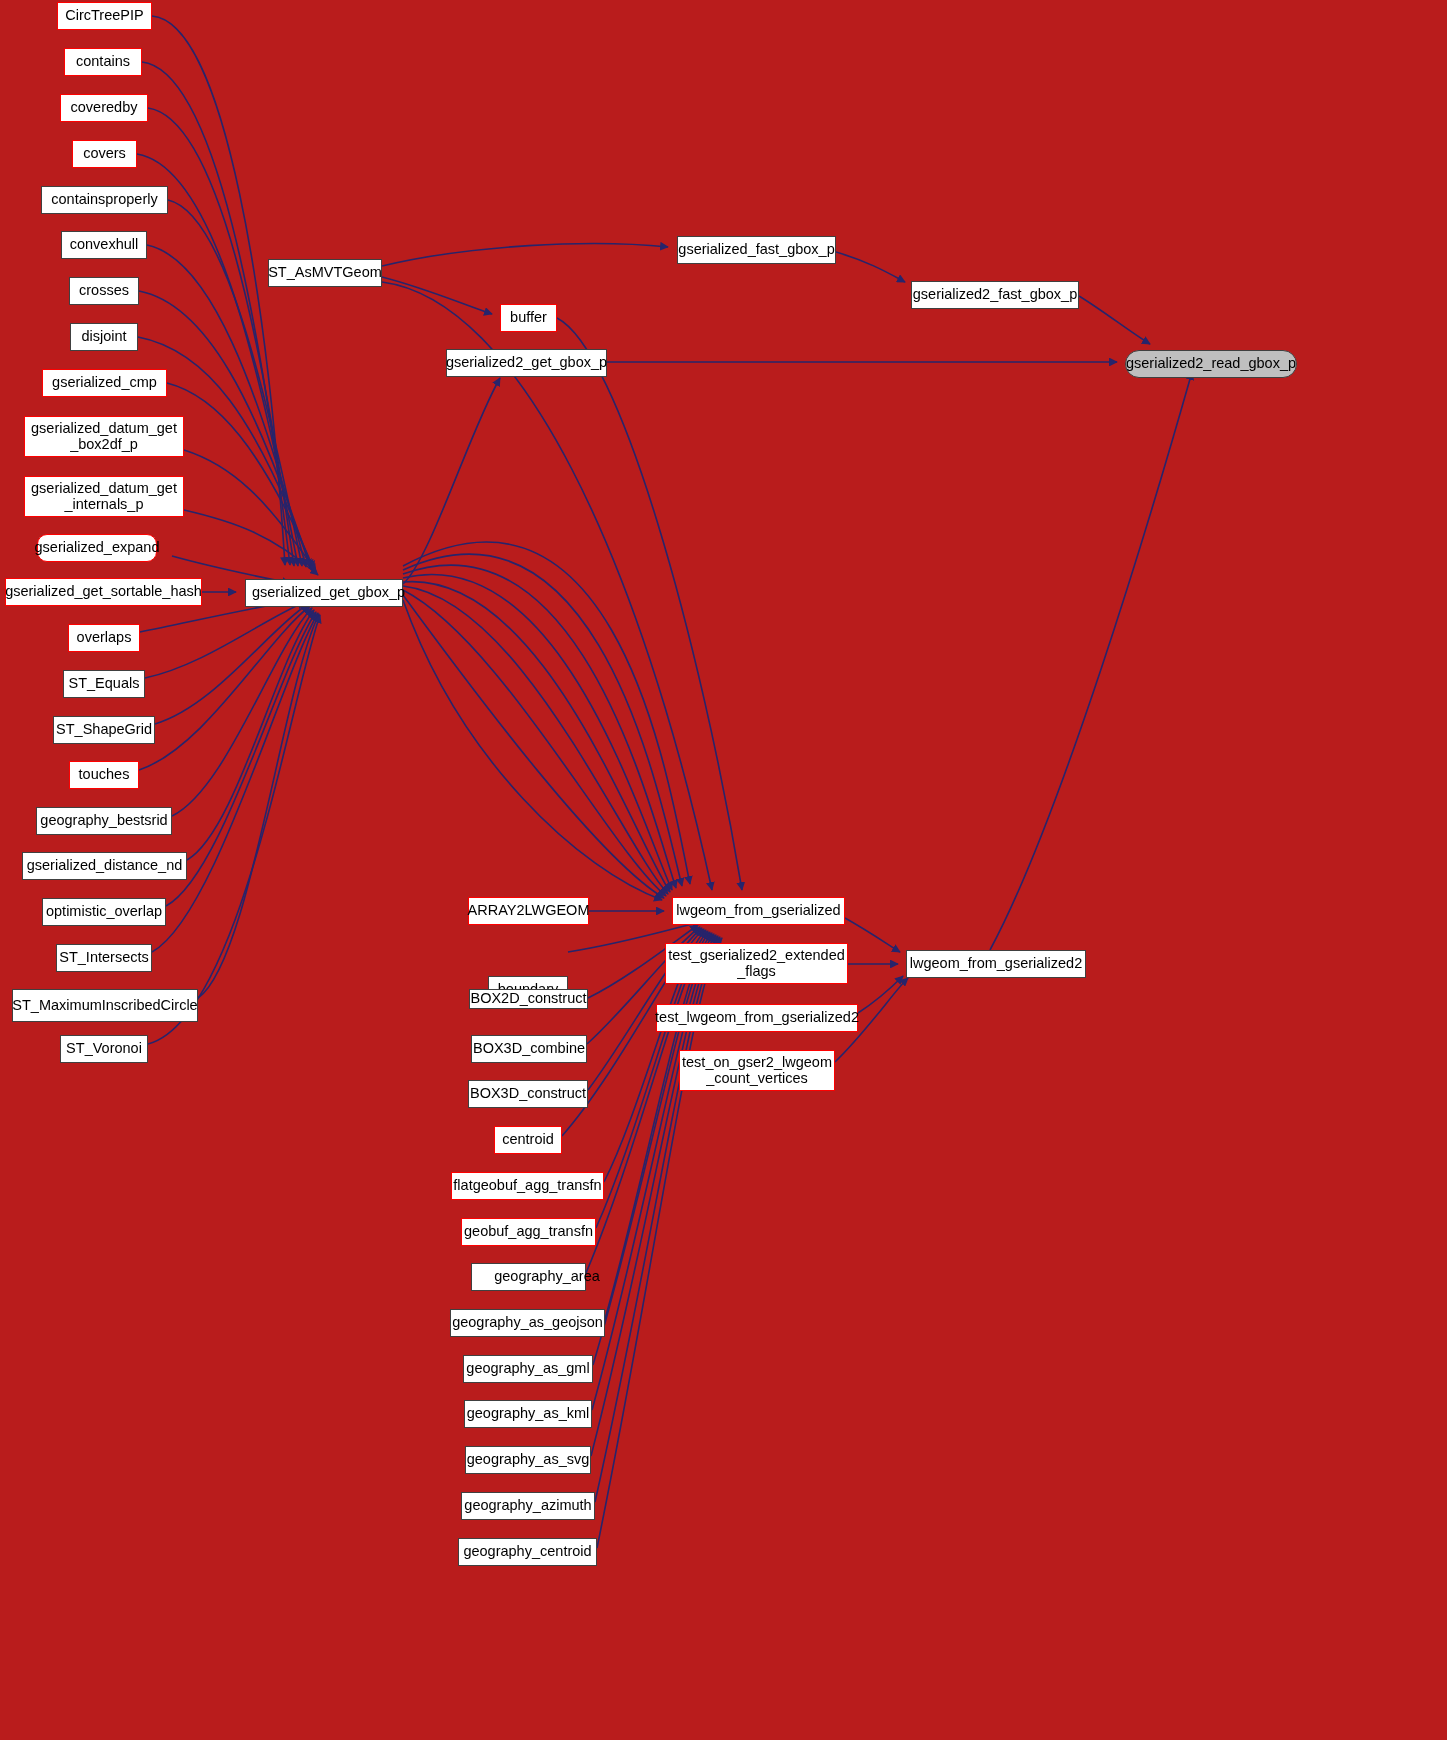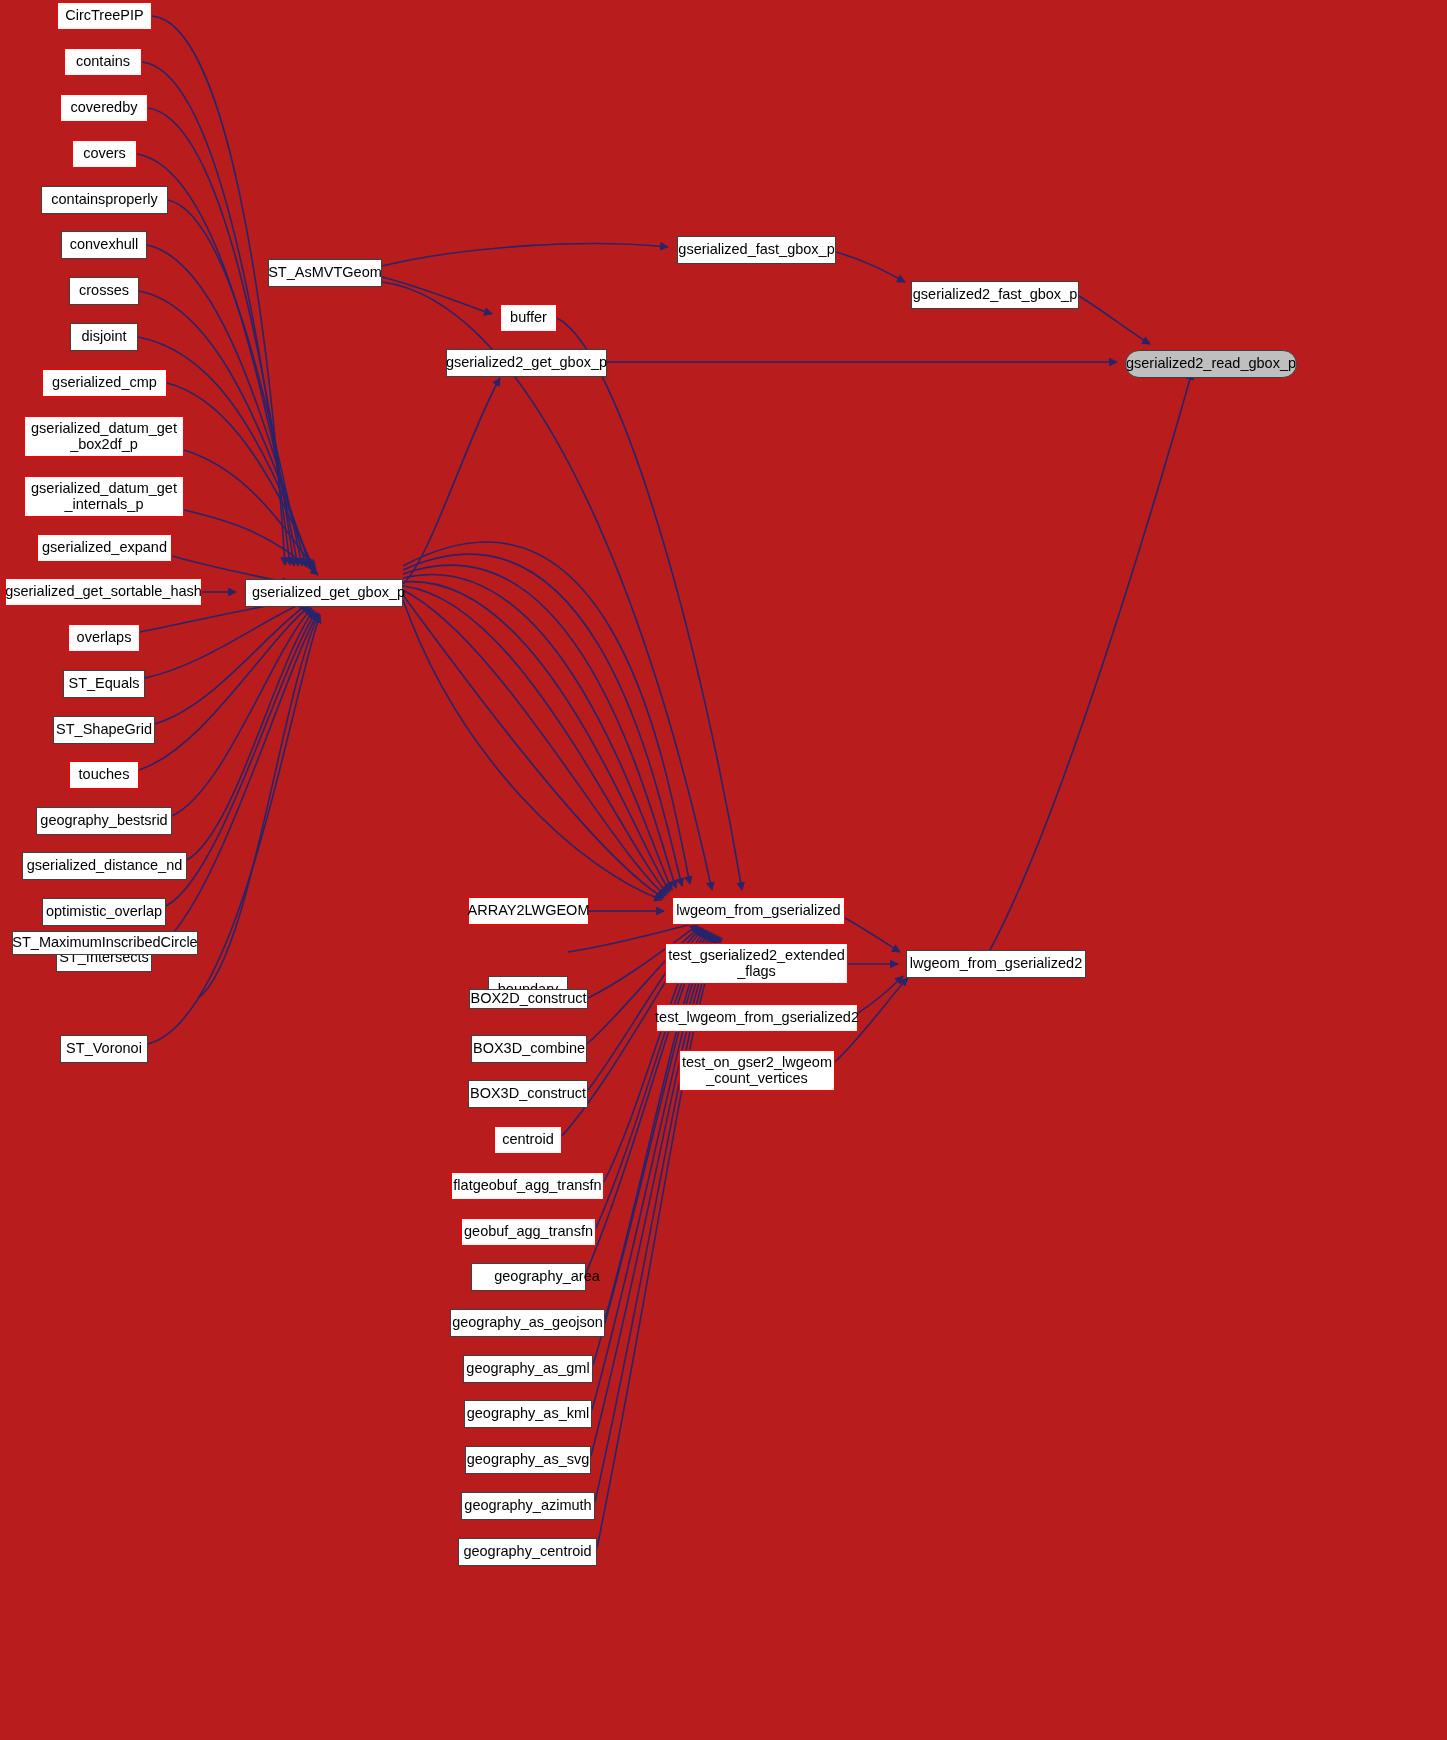--- a/index.html
+++ b/index.html
@@ -129,31 +129,31 @@
       <div class="node red" style="left: 72px; top: 140px; width: 65px; height: 28px;">covers</div>
       <div class="node" style="left: 41px; top: 186px; width: 127px; height: 28px;">containsproperly</div>
       <div class="node" style="left: 61px; top: 231px; width: 86px; height: 28px;">convexhull</div>
       <div class="node" style="left: 69px; top: 277px; width: 70px; height: 28px;">crosses</div>
       <div class="node" style="left: 70px; top: 323px; width: 68px; height: 28px;">disjoint</div>
       <div class="node red" style="left: 42px; top: 369px; width: 125px; height: 28px;">gserialized_cmp</div>
       <div class="node red" style="left: 24px; top: 416px; width: 160px; height: 41px;">gserialized_datum_get
 _box2df_p</div>
       <div class="node red" style="left: 24px; top: 476px; width: 160px; height: 41px;">gserialized_datum_get
 _internals_p</div>
-      <div class="node red" style="left: 37px; top: 534px; width: 135px; height: 28px;">gserialized_expand</div>
+      <div class="node red" style="left: 37px; top: 534px; width: 120px; height: 28px; border-radius: 10px;">gserialized_expand</div>
       <div class="node red" style="left: 5px; top: 578px; width: 197px; height: 28px;">gserialized_get_sortable_hash</div>
       <div class="node red" style="left: 68px; top: 624px; width: 72px; height: 28px;">overlaps</div>
       <div class="node" style="left: 63px; top: 670px; width: 82px; height: 28px;">ST_Equals</div>
       <div class="node" style="left: 53px; top: 716px; width: 102px; height: 28px;">ST_ShapeGrid</div>
       <div class="node red" style="left: 69px; top: 761px; width: 70px; height: 28px;">touches</div>
       <div class="node" style="left: 36px; top: 807px; width: 136px; height: 28px;">geography_bestsrid</div>
       <div class="node" style="left: 22px; top: 852px; width: 165px; height: 28px;">gserialized_distance_nd</div>
       <div class="node" style="left: 42px; top: 898px; width: 124px; height: 28px;">optimistic_overlap</div>
       <div class="node" style="left: 56px; top: 944px; width: 96px; height: 28px;">ST_Intersects</div>
-      <div class="node" style="left: 12px; top: 931px; width: 186px; height: 24px;">ST_MaximumInscribedCircle</div>
+      <div class="node" style="left: 12px; top: 989px; width: 186px; height: 33px;">ST_MaximumInscribedCircle</div>
       <div class="node" style="left: 60px; top: 1035px; width: 88px; height: 28px;">ST_Voronoi</div>
       <div class="node" style="left: 268px; top: 259px; width: 114px; height: 28px;">ST_AsMVTGeom</div>
       <div class="node" style="left: 245px; top: 579px; width: 158px; height: 28px; padding-left: 12px;">gserialized_get_gbox_p</div>
       <div class="node red" style="left: 500px; top: 304px; width: 57px; height: 28px;">buffer</div>
       <div class="node" style="left: 446px; top: 349px; width: 161px; height: 28px;">gserialized2_get_gbox_p</div>
       <div class="node" style="left: 677px; top: 236px; width: 159px; height: 28px;">gserialized_fast_gbox_p</div>
       <div class="node" style="left: 911px; top: 281px; width: 168px; height: 28px;">gserialized2_fast_gbox_p</div>
       <div class="node target" style="left: 1125px; top: 350px; width: 172px; height: 28px;">gserialized2_read_gbox_p</div>
       <div class="node red" style="left: 672px; top: 897px; width: 173px; height: 28px;">lwgeom_from_gserialized</div>
       <div class="node" style="left: 906px; top: 950px; width: 180px; height: 28px; text-align: center;">lwgeom_from_gserialized2</div>

